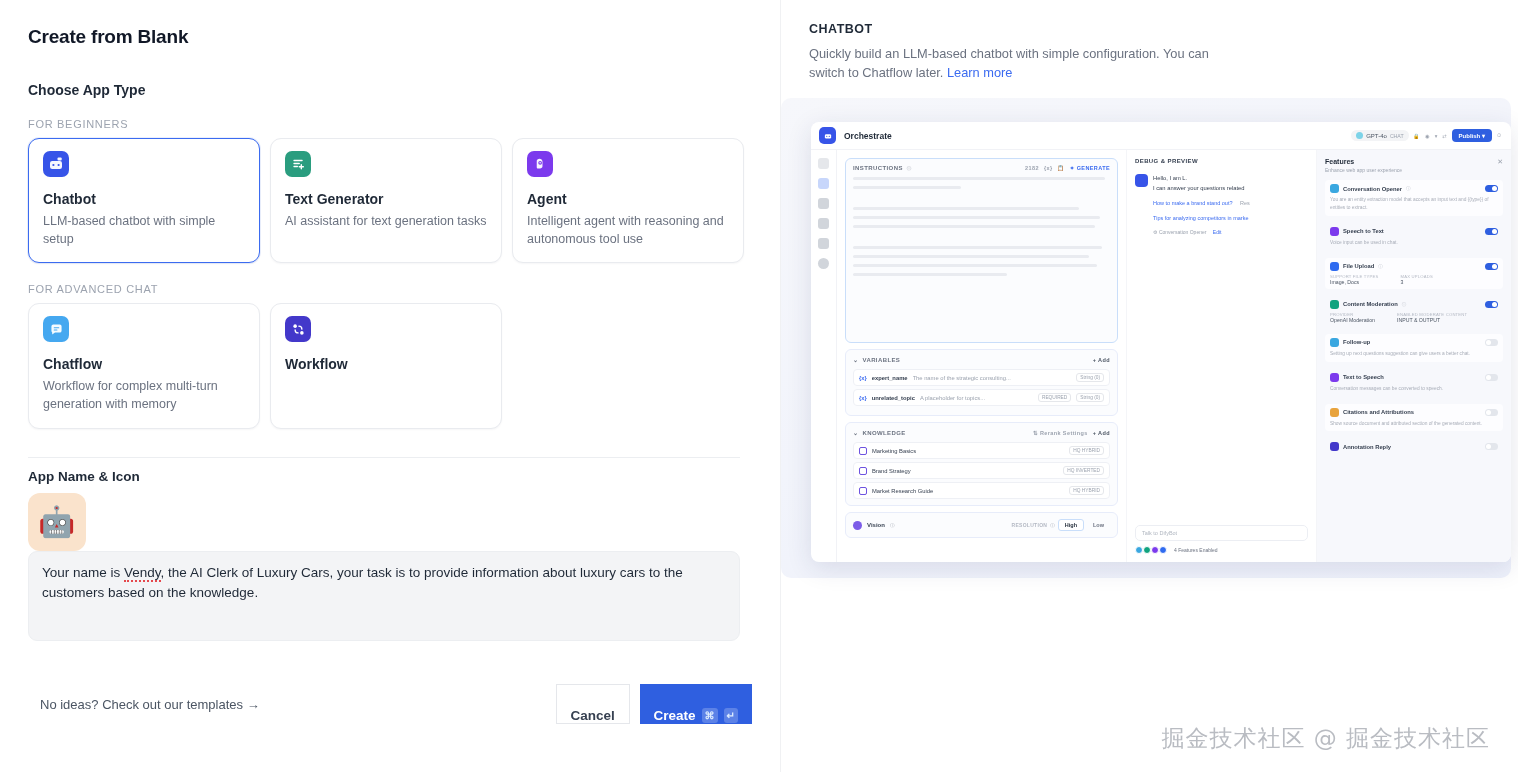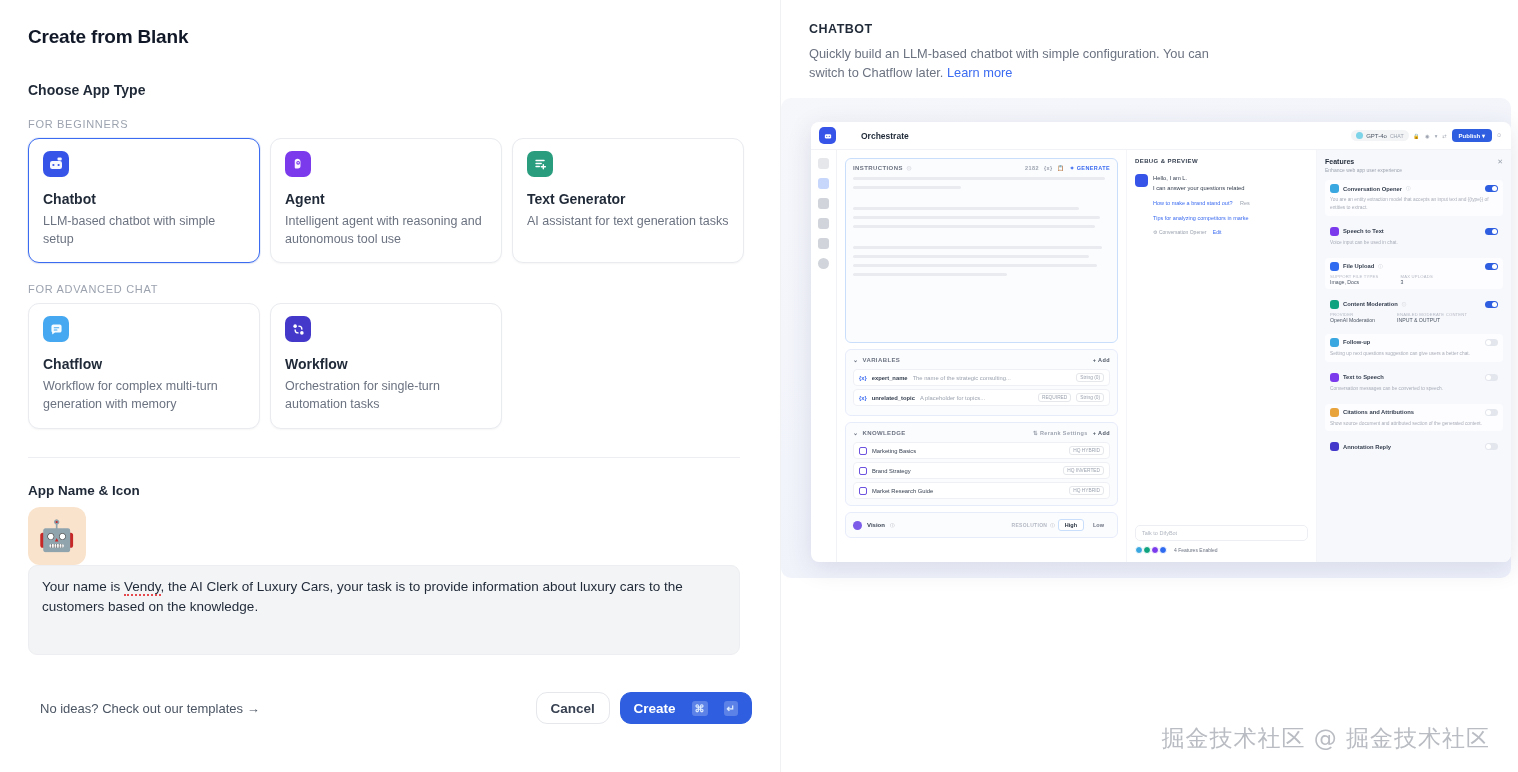--- a/index.html
+++ b/index.html
@@ -52,21 +52,21 @@
     font-size: 14px; font-weight: bold; color: #1f2937; margin-bottom: 5px;
   }
   .card-desc {
     font-size: 12.5px; color: #6b7280; line-height: 1.45;
   }
 
   .divider { height: 1px; background: #eceef1; margin: 28px 0 0 0; width: 712px; }
 
   .field-label {
     font-size: 13.5px; font-weight: bold; color: #1f2937;
-    margin-top: 25px; margin-bottom: 9px;
+    margin-top: 11px; margin-bottom: 9px;
   }
   .field-label .optional { font-weight: normal; color: #9ca3af; font-size: 12.5px; }
 
   .name-row { display: flex; align-items: center; gap: 12px; }
   .text-input {
     width: 638px; height: 32px;
     border: 1px solid #e5e7eb; border-radius: 8px;
     background: #f9fafb;
     padding: 0 11px; font-size: 13.5px; color: #1f2937;
     font-family: "Liberation Sans", sans-serif;
@@ -92,31 +92,31 @@
 
   .footer {
     position: absolute; left: 40px; bottom: 48px;
     width: 712px; display: flex; align-items: center; justify-content: space-between;
   }
   .templates-link {
     font-size: 13px; color: #4b5563; cursor: pointer;
   }
   .footer-btns { display: flex; gap: 10px; align-items: center; }
   .btn {
-    height: 32px; border-radius: 11px; font-size: 13.5px;
-    display: flex; align-items: center; justify-content: center;
+    height: 40px; border-radius: 0; font-size: 13.5px;
+    display: flex; align-items: flex-end; justify-content: center;
     cursor: pointer; font-family: "Liberation Sans", sans-serif;
   }
   .btn-cancel {
     width: 74px; background: #fff; border: 1px solid #e5e7eb; color: #374151;
     font-weight: bold;
   }
   .btn-create {
     padding: 0 13px; background: #2f5fe0; border: 1px solid #2f5fe0;
-    color: #fff; font-weight: bold; gap: 16px;
+    color: #fff; font-weight: bold; gap: 6px;
   }
   .kbd {
     background: rgba(255,255,255,0.22); border-radius: 3px;
     font-size: 10px; padding: 1px 3px; line-height: 1.3; color:#dbeafe;
   }
 
   
   .right {
     flex: 1; height: 772px; position: relative;
     padding: 22px 30px 0 28px;
@@ -140,21 +140,21 @@
   .preview-app {
     position: absolute; left: 30px; top: 24px;
     width: 700px; height: 440px;
     background: #ffffff; border-radius: 8px;
     box-shadow: 0 6px 26px rgba(30,41,89,0.12);
     overflow: hidden; display: flex; flex-direction: column;
     filter: blur(0.15px);
   }
   .pv-topbar {
     height: 28px; display: flex; align-items: center;
-    padding: 0 10px 0 8px; gap: 25px;
+    padding: 0 10px 0 8px; gap: 8px;
     border-bottom: 1px solid #f1f2f6; flex-shrink: 0;
   }
   .pv-logo {
     width: 17px; height: 17px; border-radius: 5px; background: #3754e8;
     display:flex;align-items:center;justify-content:center;
   }
   .pv-appname { font-size: 8.5px; font-weight: bold; color: #1f2937; }
   .pv-top-right { margin-left: auto; display:flex; align-items:center; gap:5px; }
   .pv-model {
     display:flex;align-items:center;gap:3px;
@@ -288,42 +288,42 @@
             <circle cx="5.4" cy="9" r="1.1" fill="#3754e8"></circle>
             <circle cx="10.6" cy="9" r="1.1" fill="#3754e8"></circle>
             <rect x="9.5" y="1.6" width="4.2" height="3" rx="1" fill="#fff" opacity=".95"></rect>
           </svg>
         </div>
         <div class="card-name">Chatbot</div>
         <div class="card-desc">LLM-based chatbot with simple setup</div>
       </div>
 
       <div class="card">
-        <div class="card-icon" style="background:#7c3aed">
-          <svg width="15" height="15" viewBox="0 0 16 16" fill="none">
-            <path d="M4 4.2c0-1.4 1.3-2.4 2.9-2.4 1.8 0 3.2 1.2 3.2 3v5c0 1.4-1.1 2.4-2.6 2.4H5.3C4.5 12.2 4 11.6 4 10.8V4.2z" fill="#fff" opacity=".95"></path>
-            <circle cx="7.6" cy="6.2" r="2" fill="#7c3aed"></circle>
-            <circle cx="7.6" cy="6.2" r="0.8" fill="#fff"></circle>
-          </svg>
-        </div>
-        <div class="card-name">Agent</div>
-        <div class="card-desc">Intelligent agent with reasoning and autonomous tool use</div>
-      </div>
-
-      <div class="card">
         <div class="card-icon" style="background:#2a9d7f">
           <svg width="15" height="15" viewBox="0 0 16 16" fill="none">
             <rect x="2.5" y="3" width="10" height="1.4" rx=".7" fill="#fff"></rect>
             <rect x="2.5" y="6.2" width="7" height="1.4" rx=".7" fill="#fff"></rect>
             <rect x="2.5" y="9.4" width="5" height="1.4" rx=".7" fill="#fff"></rect>
             <path d="M11 8.2v4.4M8.8 10.4h4.4" stroke="#fff" stroke-width="1.5" stroke-linecap="round"></path>
           </svg>
         </div>
         <div class="card-name">Text Generator</div>
         <div class="card-desc">AI assistant for text generation tasks</div>
+      </div>
+
+      <div class="card">
+        <div class="card-icon" style="background:#7c3aed">
+          <svg width="15" height="15" viewBox="0 0 16 16" fill="none">
+            <path d="M4 4.2c0-1.4 1.3-2.4 2.9-2.4 1.8 0 3.2 1.2 3.2 3v5c0 1.4-1.1 2.4-2.6 2.4H5.3C4.5 12.2 4 11.6 4 10.8V4.2z" fill="#fff" opacity=".95"></path>
+            <circle cx="7.6" cy="6.2" r="2" fill="#7c3aed"></circle>
+            <circle cx="7.6" cy="6.2" r="0.8" fill="#fff"></circle>
+          </svg>
+        </div>
+        <div class="card-name">Agent</div>
+        <div class="card-desc">Intelligent agent with reasoning and autonomous tool use</div>
       </div>
     </div>
 
     <div class="group-label">FOR ADVANCED CHAT</div>
 
     <div class="cards-row">
 
       <div class="card">
         <div class="card-icon" style="background:#45a8f0">
           <svg width="15" height="15" viewBox="0 0 16 16" fill="none">
@@ -339,21 +339,20 @@
       <div class="card">
         <div class="card-icon" style="background:#4338ca">
           <svg width="15" height="15" viewBox="0 0 16 16" fill="none">
             <circle cx="4.4" cy="4.4" r="1.9" fill="#fff"></circle>
             <circle cx="11.6" cy="11.6" r="1.9" fill="#fff"></circle>
             <path d="M4.4 8.4c0 2.2 1.2 3.2 3.2 3.2" stroke="#fff" stroke-width="1.4" stroke-linecap="round"></path>
             <path d="M11.6 7.6c0-2.2-1.2-3.2-3.2-3.2" stroke="#fff" stroke-width="1.4" stroke-linecap="round"></path>
           </svg>
         </div>
         <div class="card-name">Workflow</div>
-        <div class="card-desc">Orchestration for single-turn automation tasks</div>
       </div>
     </div>
 
     <div class="divider"></div>
 
     <div class="field-label">
       <span>App Name &amp; Icon</span>
     </div>
 
     <div class="name-row">

